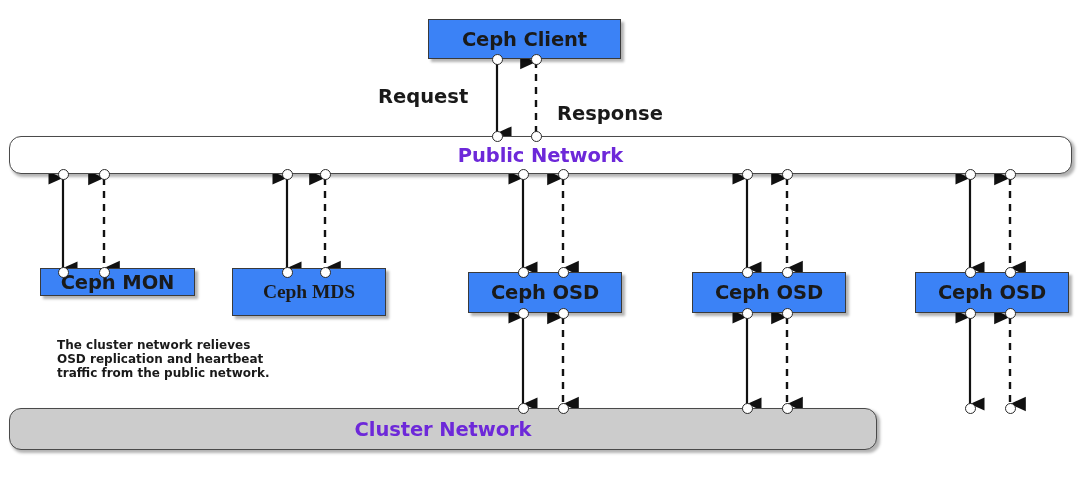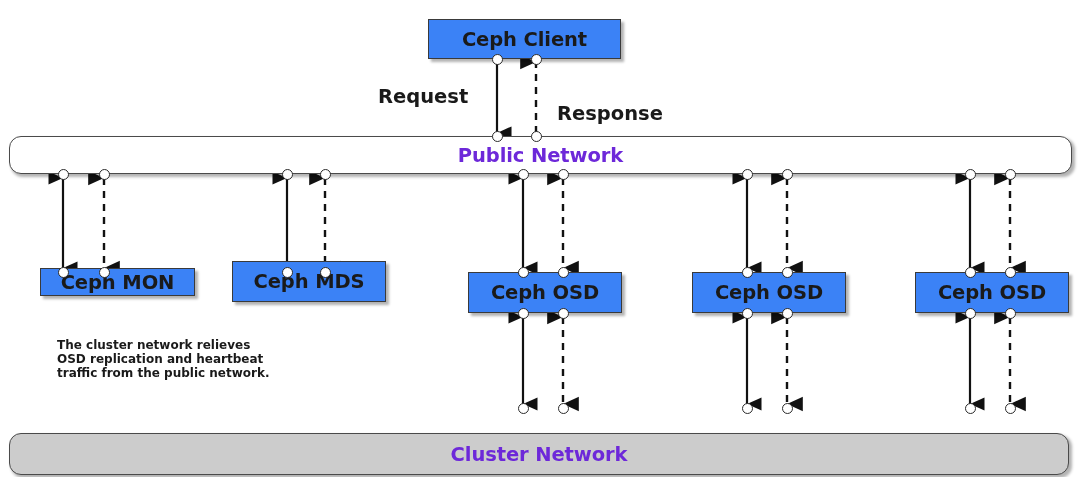--- a/index.html
+++ b/index.html
@@ -123,30 +123,30 @@
         <line x1="787" x2="787" y1="317" y2="404" stroke="#111111" stroke-width="2.4" stroke-dasharray="7,6" marker-start="url(#arrowHeadB)" marker-end="url(#arrowHeadA)"></line>
         <line x1="970" x2="970" y1="317" y2="404" stroke="#111111" stroke-width="2.2" marker-start="url(#arrowHeadB)" marker-end="url(#arrowHeadA)"></line>
         <line x1="1010" x2="1010" y1="317" y2="404" stroke="#111111" stroke-width="2.4" stroke-dasharray="7,6" marker-start="url(#arrowHeadB)" marker-end="url(#arrowHeadA)"></line>
       </g>
   </svg>
 
   <div id="nodes-layer">
       <div class="net-bar net-public" style="left: 9px; top: 136px; width: 1063px; height: 38px;">
         <span>Public Network</span>
       </div>
-      <div class="net-bar net-cluster" style="left: 9px; top: 408px; width: 1060px; height: 42px; margin-top: 25px;">
+      <div class="net-bar net-cluster" style="left: 9px; top: 408px; width: 868px; height: 42px;">
         <span>Cluster Network</span>
       </div>
       <div class="node-box" style="left: 428px; top: 19px; width: 193px; height: 40px;">
         <span>Ceph Client</span>
       </div>
       <div class="node-box" style="left: 8px; top: 268px; width: 155px; height: 28px; margin-left: 32px;">
         <span>Ceph MON</span>
       </div>
-      <div class="node-box" style="left: 232px; top: 261px; width: 154px; height: 41px;">
+      <div class="node-box" style="left: 232px; top: 268px; width: 154px; height: 48px; font-family: Liberation Serif, serif;">
         <span>Ceph MDS</span>
       </div>
       <div class="node-box" style="left: 468px; top: 272px; width: 154px; height: 41px;">
         <span>Ceph OSD</span>
       </div>
       <div class="node-box" style="left: 692px; top: 272px; width: 154px; height: 41px;">
         <span>Ceph OSD</span>
       </div>
       <div class="node-box" style="left: 915px; top: 272px; width: 154px; height: 41px;">
         <span>Ceph OSD</span>

